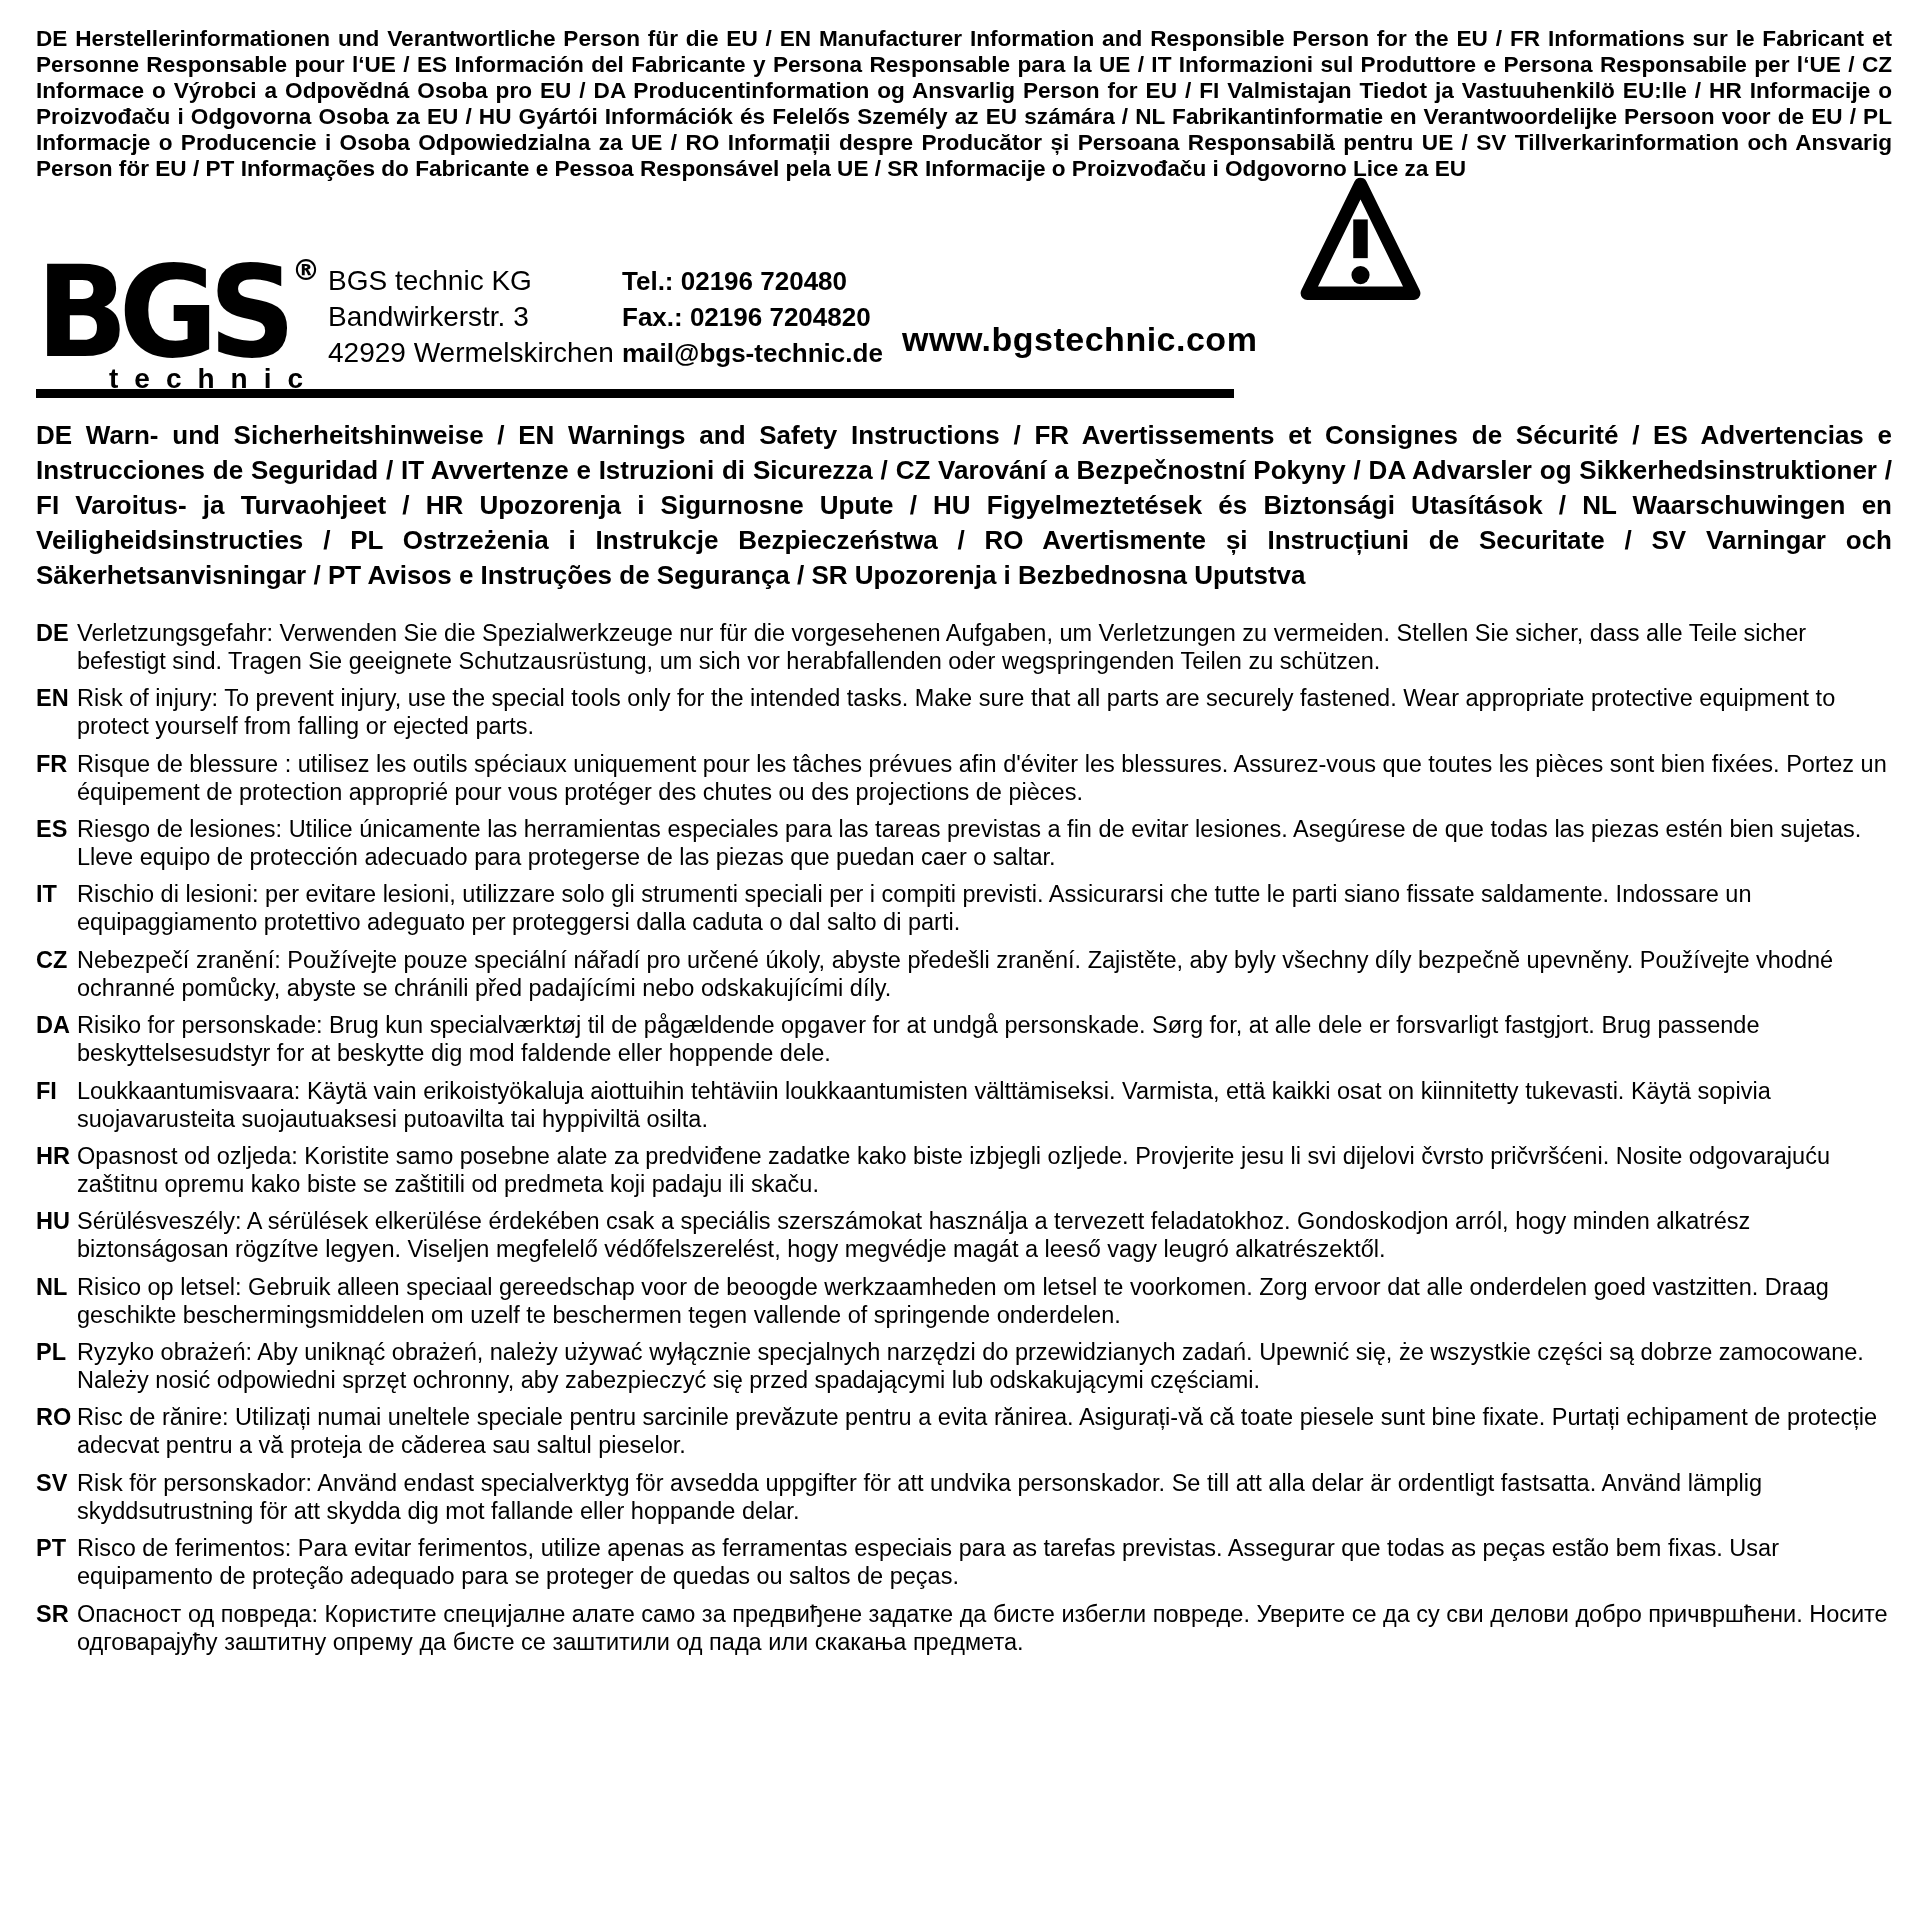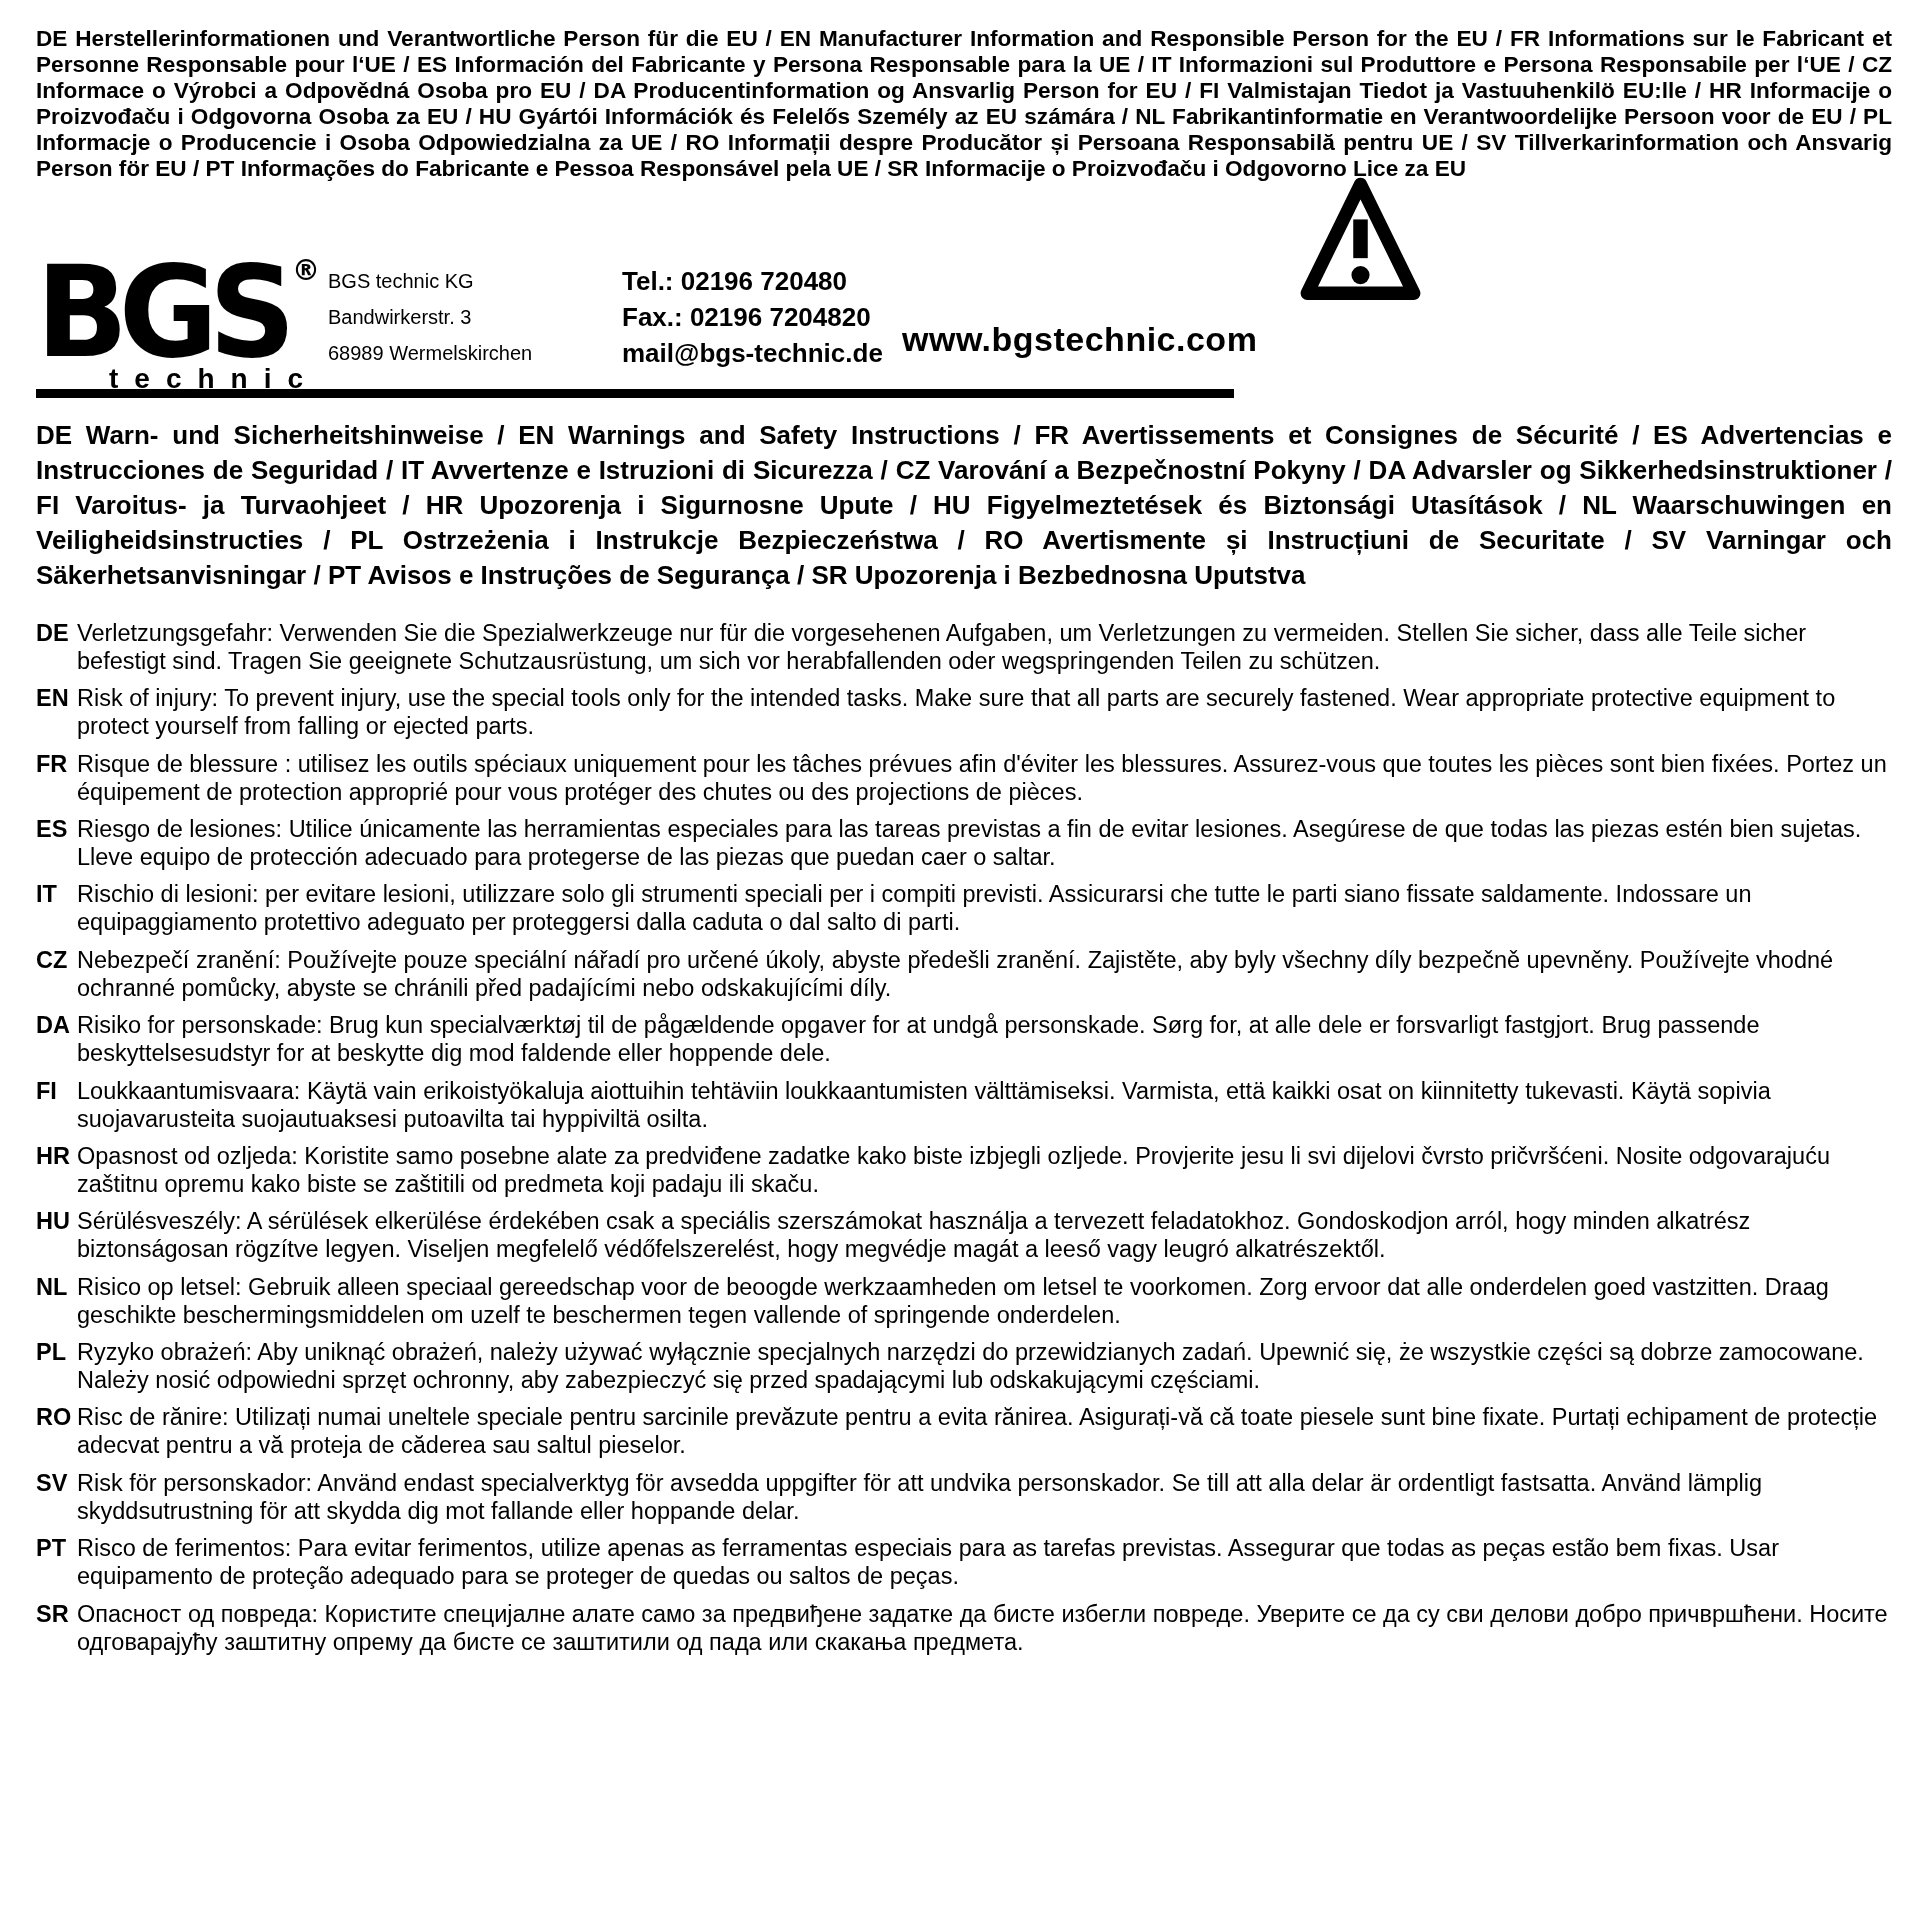--- a/index.html
+++ b/index.html
@@ -60,21 +60,21 @@
     margin-left: 73px;
     font-weight: bold;
     font-size: 28px;
     letter-spacing: 16px;
     white-space: nowrap;
   }
   .address-block {
     position: absolute;
     left: 292px;
     top: 73px;
-    font-size: 20px;
+    font-size: 28px;
     line-height: 36px;
     font-weight: normal;
   }
   .contact-block {
     position: absolute;
     left: 586px;
     top: 73px;
     font-size: 26px;
     line-height: 36px;
     font-weight: bold;
@@ -134,21 +134,21 @@
   <div class="brand-row">
 
     <div class="logo">
       <div class="logo-main"><span>BGS</span><span class="logo-reg">®</span></div>
       <div class="logo-sub">technic</div>
     </div>
 
     <div class="address-block">
       <div>BGS technic KG</div>
       <div>Bandwirkerstr. 3</div>
-      <div>68989 Wermelskirchen</div>
+      <div>42929 Wermelskirchen</div>
     </div>
 
     <div class="contact-block">
       <div>Tel.: 02196 720480</div>
       <div>Fax.: 02196 7204820</div>
       <div>mail@bgs-technic.de</div>
     </div>
 
     <div class="website">www.bgstechnic.com</div>
 

